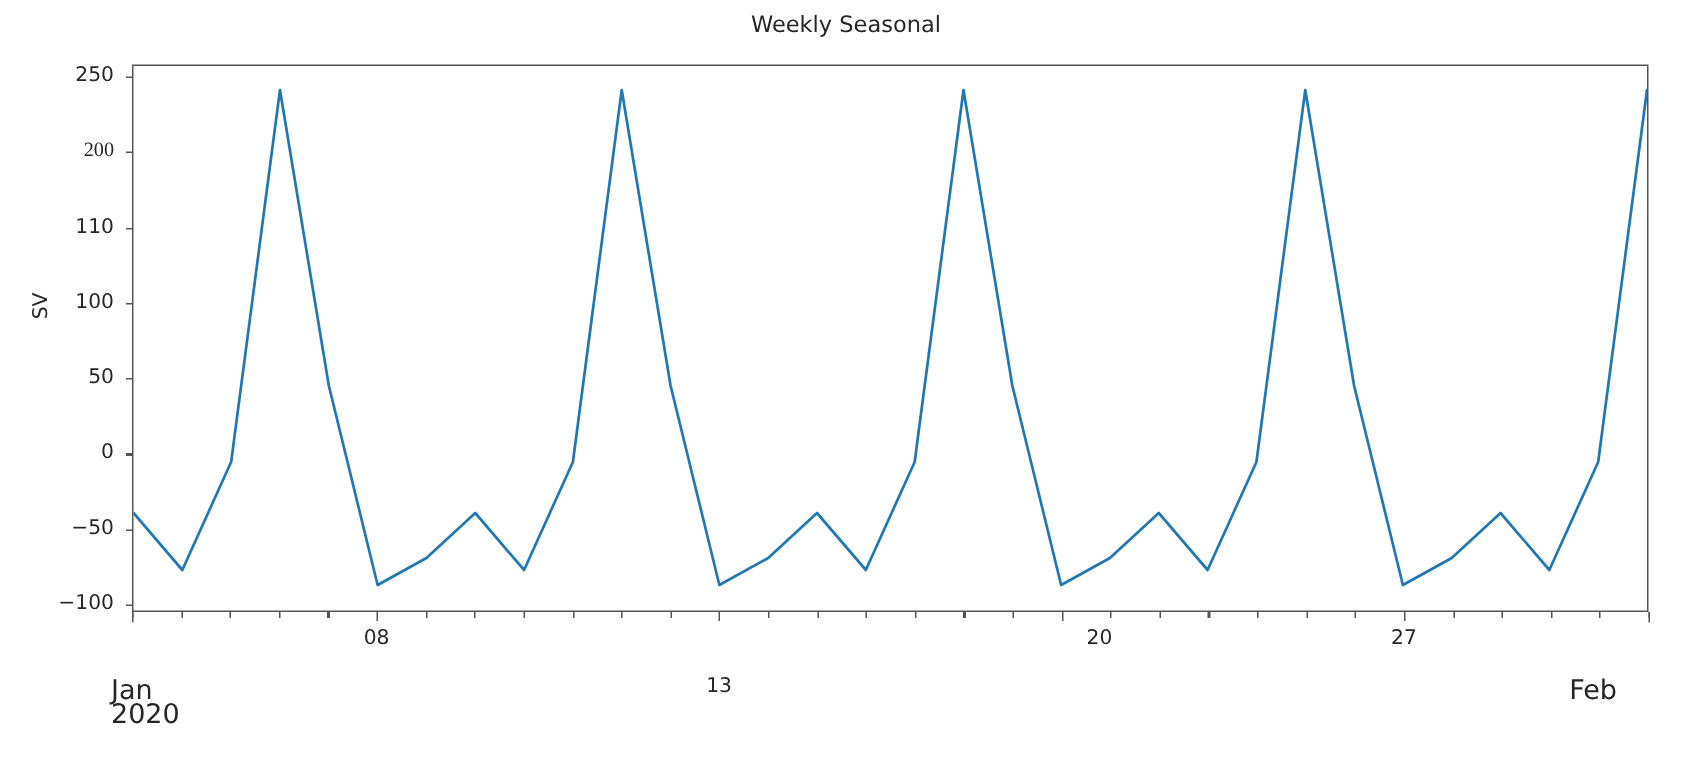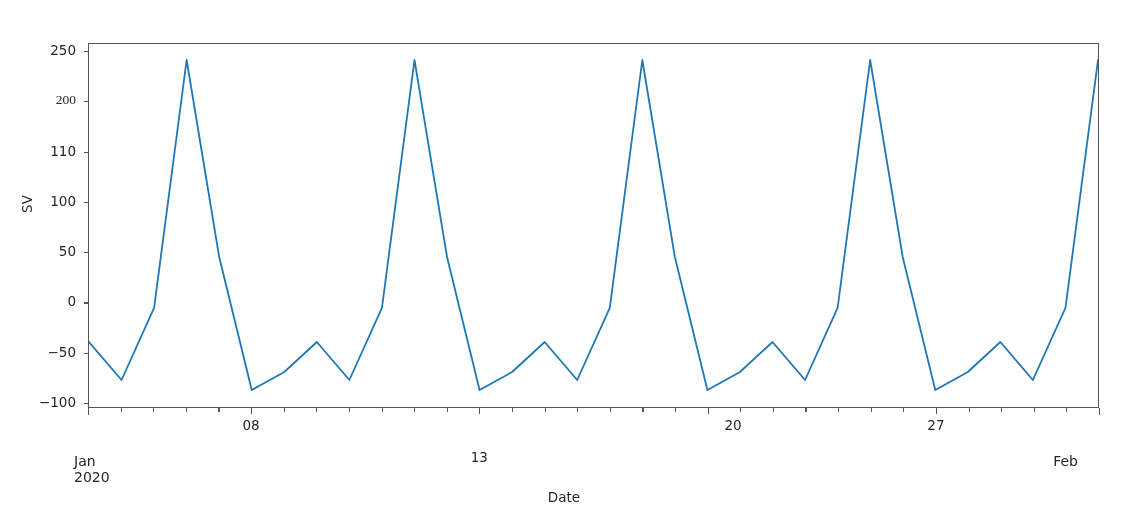--- a/index.html
+++ b/index.html
@@ -28,30 +28,30 @@
 
   #ylabel{
     position:absolute;left:-3px;top:196px;width:60px;
     font-size:13.5px;color:#262626;text-align:center;
     transform:rotate(-90deg);transform-origin:center center;
   }
   #xlabel{
     position:absolute;left:0;top:489px;width:1128px;
     text-align:center;font-size:13.5px;color:#262626;
   }
-  .minor-date{position:absolute;font-size:14px;color:#262626;line-height:16px;}
+  .minor-date{position:absolute;font-size:18px;color:#262626;line-height:16px;}
 </style>
 </head>
 <body>
 
 <div id="figure">
 
+  <div id="title">Weekly Seasonal</div>
 
   <div id="ylabel">SV</div>
-  <div id="xlabel">Date</div>
 
   <div id="ytick-labels">
       <div class="ytick-label" style="left: 0px; width: 76px; right: auto; top: 42.0441px;">250</div>
       <div class="ytick-label" style="left: 0px; width: 76px; right: auto; top: 92.3196px; font-family: Liberation Serif, serif;">200</div>
       <div class="ytick-label" style="left: 0px; width: 76px; right: auto; top: 142.595px;">110</div>
       <div class="ytick-label" style="left: 0px; width: 76px; right: auto; top: 192.871px;">100</div>
       <div class="ytick-label" style="left: 0px; width: 76px; right: auto; top: 243.146px;">50</div>
       <div class="ytick-label" style="left: 0px; width: 76px; right: auto; top: 293.421px;">0</div>
       <div class="ytick-label" style="left: 0px; width: 76px; right: auto; top: 343.697px;">−50</div>
       <div class="ytick-label" style="left: 0px; width: 76px; right: auto; top: 393.972px;">−100</div>

